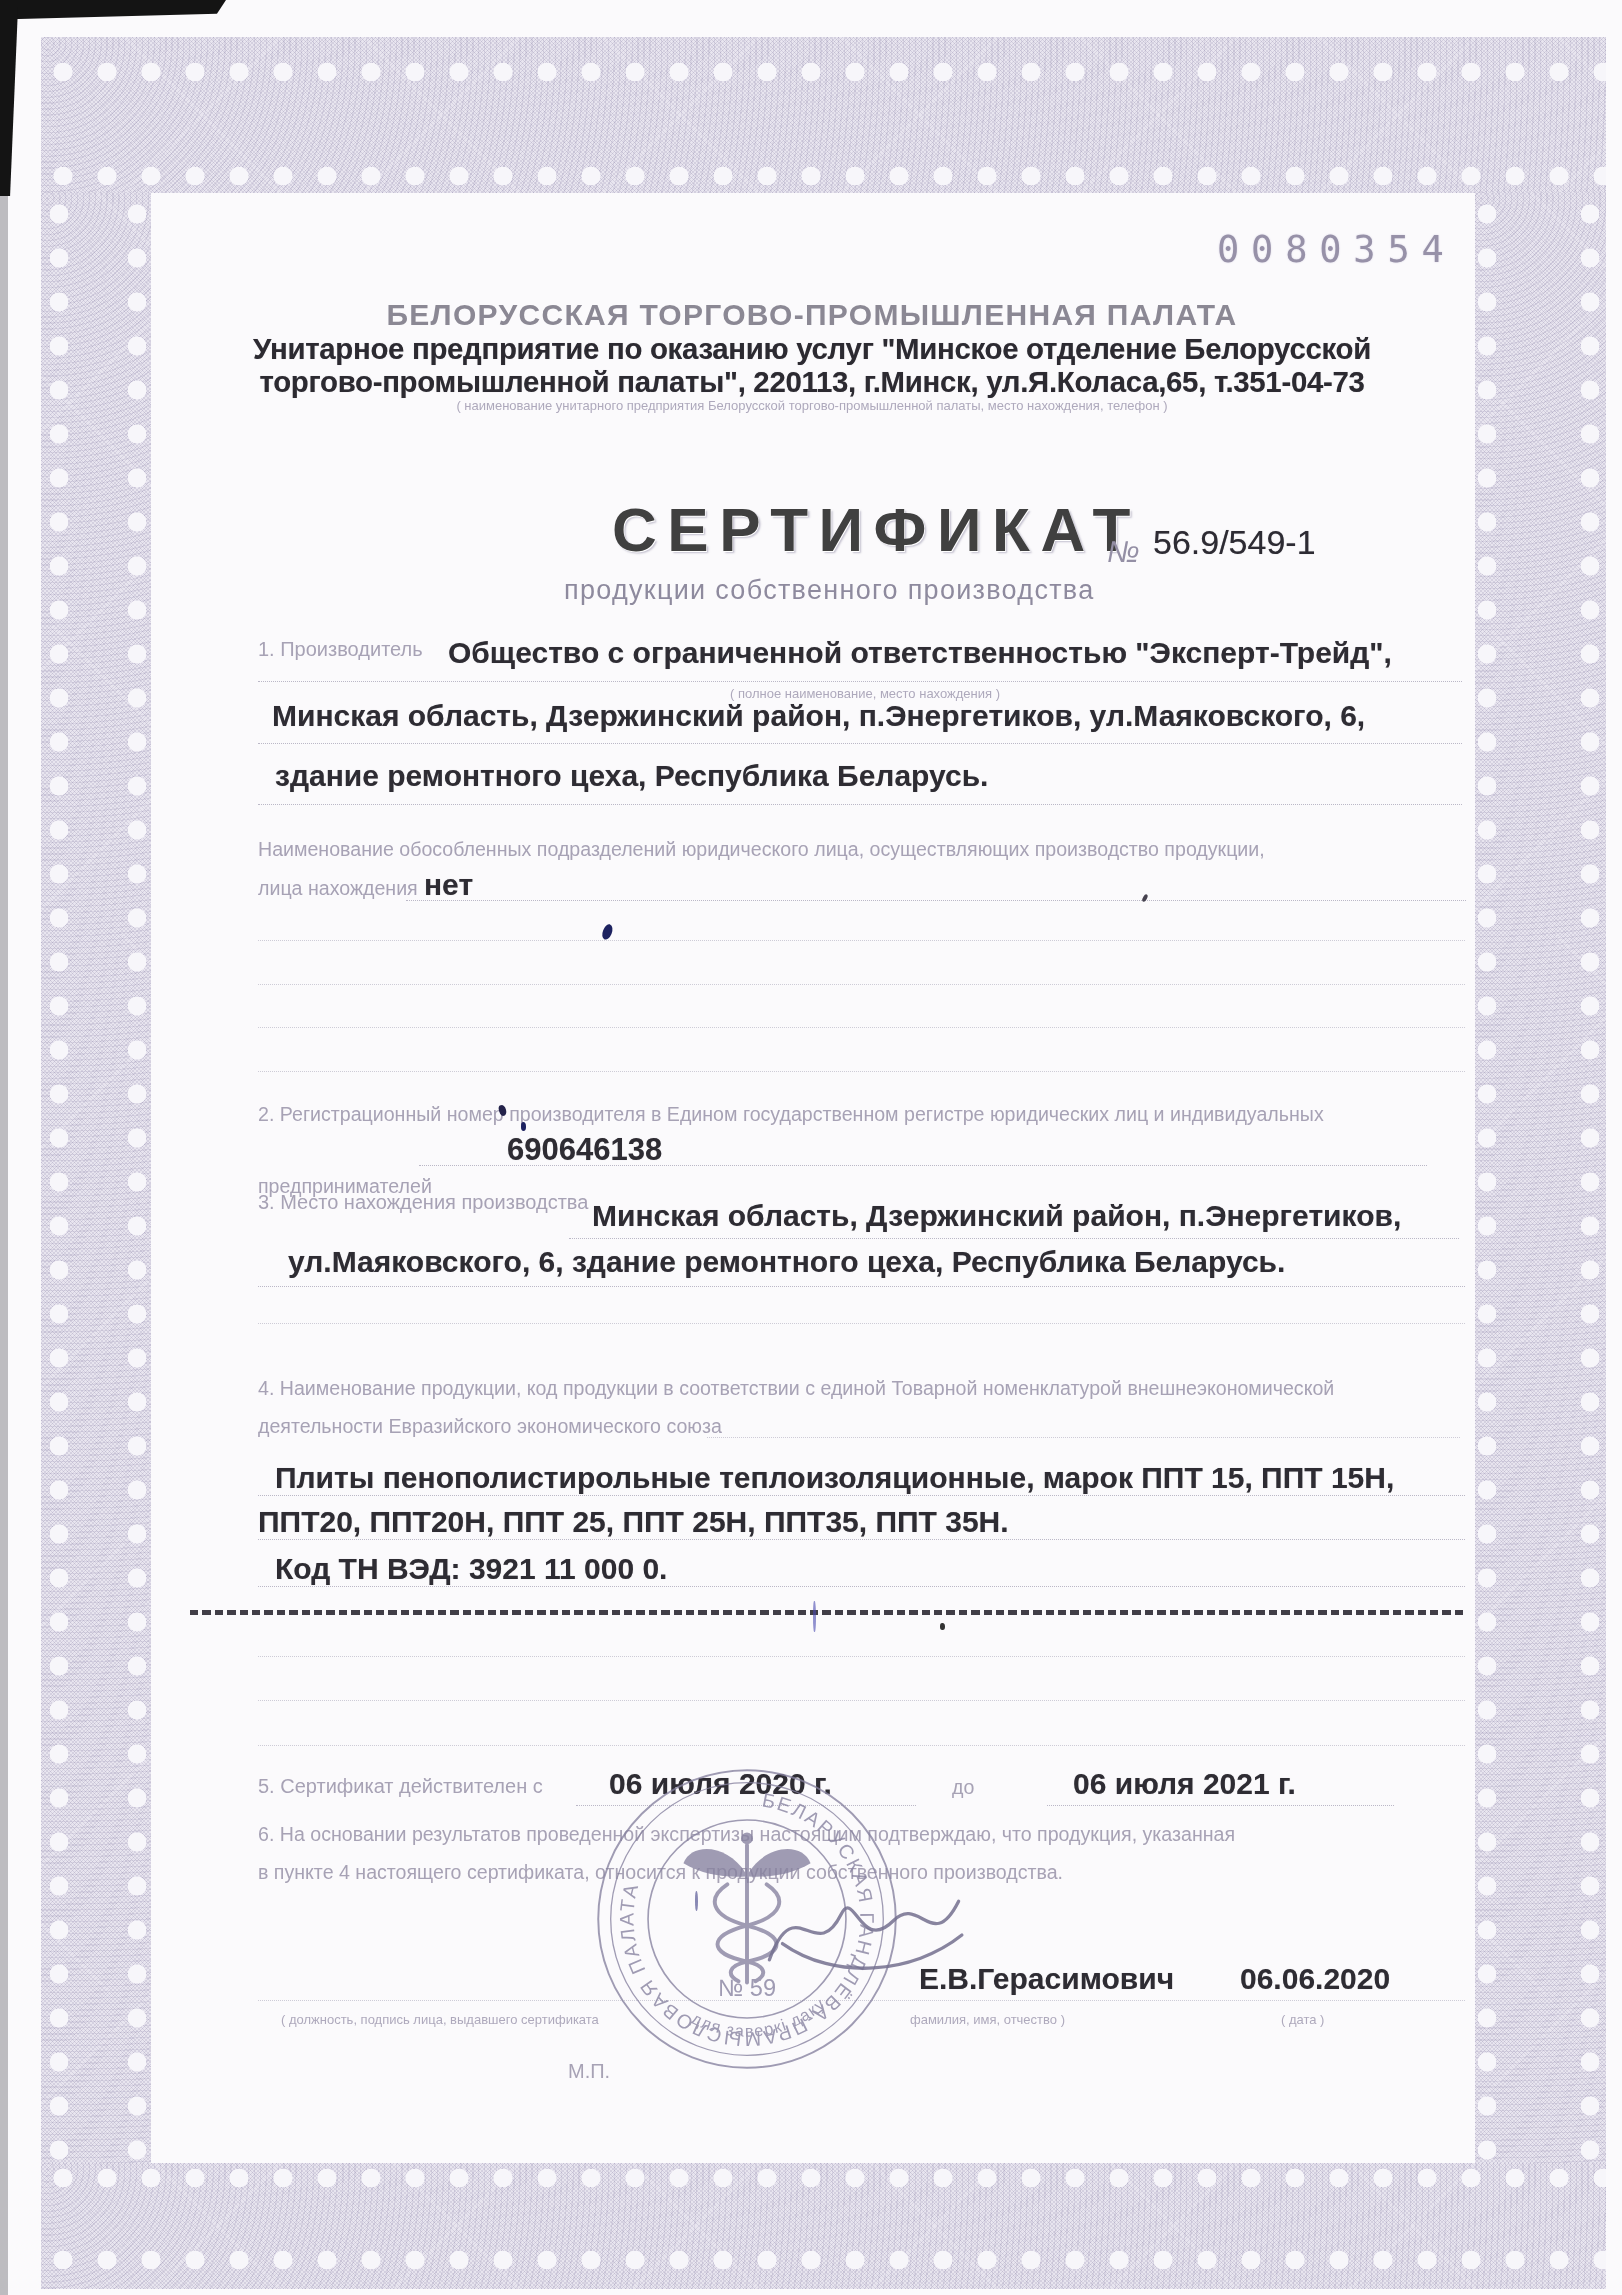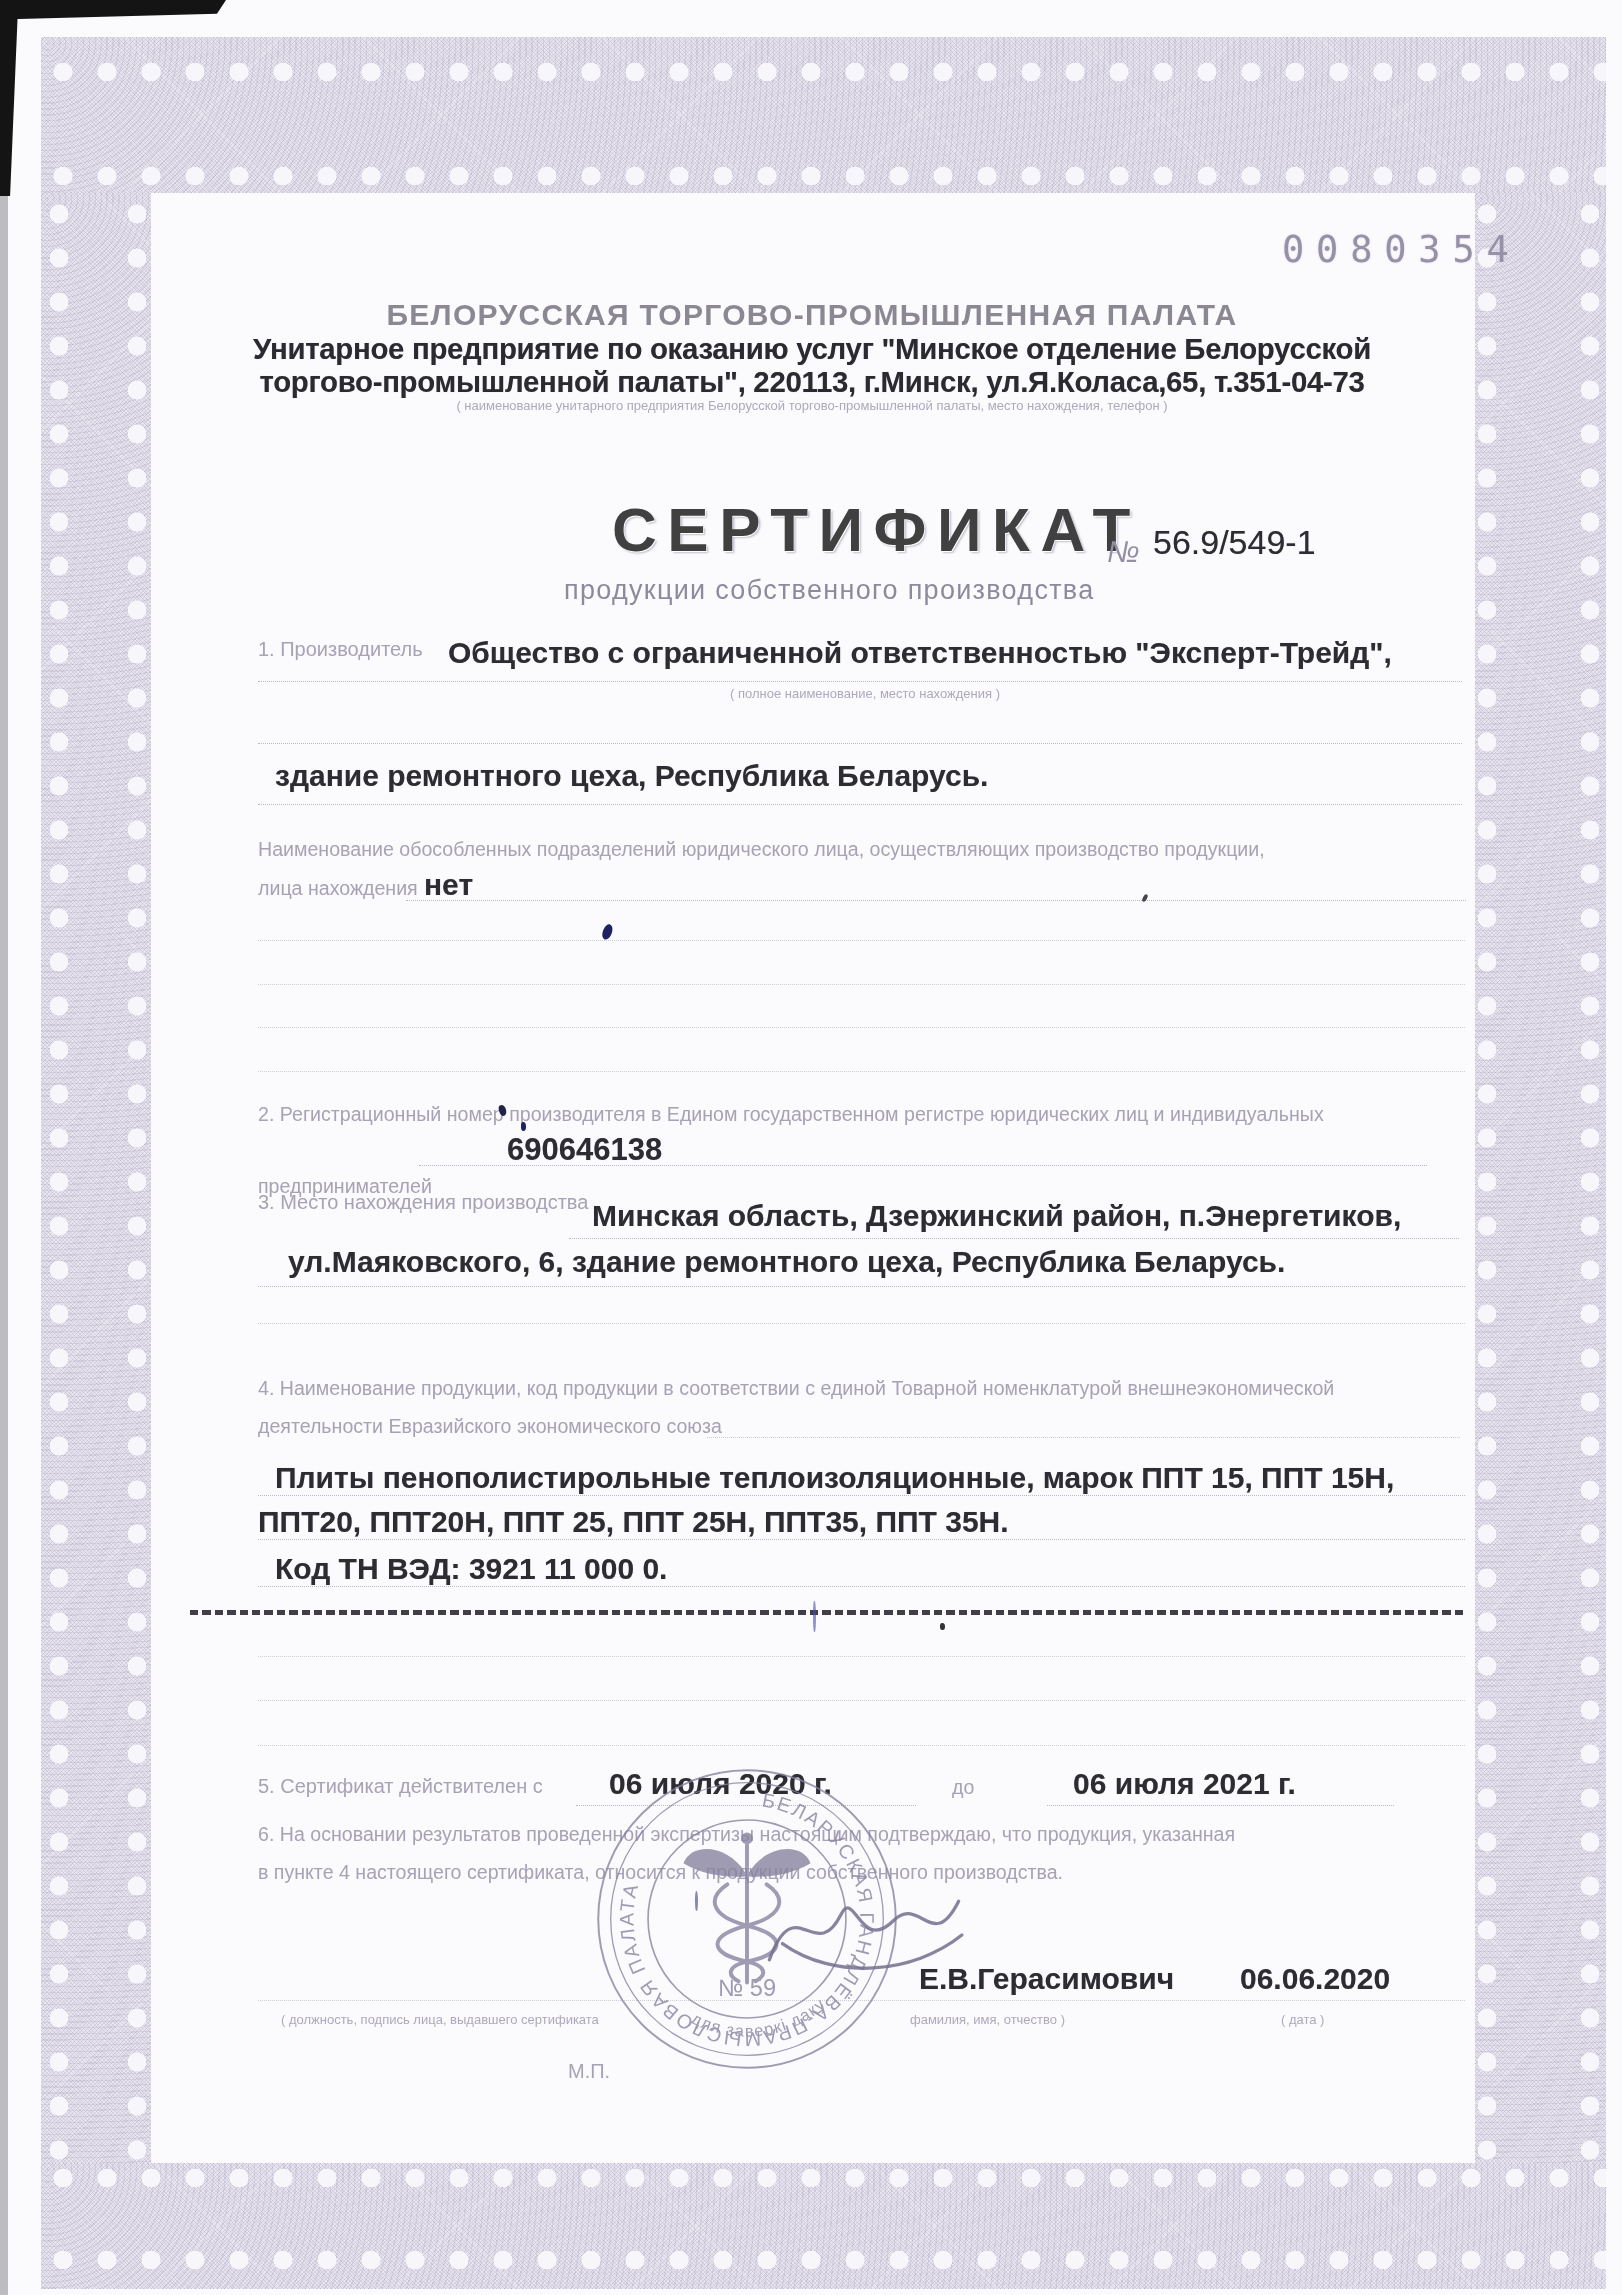--- a/index.html
+++ b/index.html
@@ -60,36 +60,37 @@
   <div class="lace" style="left:1475px;top:192px;width:131px;height:1971px;"></div>
   <div class="scal-h" style="left:41px;top:63px;width:1565px;"></div>
   <div class="scal-h" style="left:41px;top:167px;width:1565px;"></div>
   <div class="scal-h" style="left:41px;top:2169px;width:1565px;"></div>
   <div class="scal-h" style="left:41px;top:2251px;width:1565px;"></div>
   <div class="scal-v" style="left:50px;top:192px;height:1971px;"></div>
   <div class="scal-v" style="left:128px;top:192px;height:1971px;"></div>
   <div class="scal-v" style="left:1478px;top:192px;height:1971px;"></div>
   <div class="scal-v" style="left:1581px;top:192px;height:1971px;"></div>
 
-  <div class="txt serial" style="left:1282px;top:229px;">0080354</div>
+  <div class="txt serial" style="left:1217px;top:229px;">0080354</div>
 
   <div class="txt org-title center" style="left:151px;top:298px;width:1322px;">БЕЛОРУССКАЯ ТОРГОВО-ПРОМЫШЛЕННАЯ ПАЛАТА</div>
   <div class="txt org-line center" style="left:151px;top:332px;width:1322px;">Унитарное предприятие по оказанию услуг "Минское отделение Белорусской</div>
   <div class="txt org-line center" style="left:151px;top:365px;width:1322px;">торгово-промышленной палаты", 220113, г.Минск, ул.Я.Коласа,65, т.351-04-73</div>
   <div class="txt cap center" style="left:151px;top:399px;width:1322px;">( наименование унитарного предприятия Белорусской торгово-промышленной палаты, место нахождения, телефон )</div>
 
   <div class="txt cert-word" style="left:612px;top:494px;">СЕРТИФИКАТ</div>
   <div class="txt cert-num-label" style="left:1107px;top:535px;">№</div>
   <div class="txt cert-num" style="left:1153px;top:523px;">56.9/549-1</div>
   <div class="txt cert-sub" style="left:564px;top:575px;">продукции собственного производства</div>
 
   <div class="txt faint label-m" style="left:258px;top:638px;">1. Производитель</div>
   <div class="txt fill value" style="left:448px;top:636px;">Общество с ограниченной ответственностью "Эксперт-Трейд",</div>
   <div class="rule" style="left:258px;top:681px;width:1204px;"></div>
   <div class="txt cap" style="left:730px;top:687px;">( полное наименование, место нахождения )</div>
+  <div class="txt fill value" style="left:272px;top:699px;">Минская область, Дзержинский район, п.Энергетиков, ул.Маяковского, 6,</div>
   <div class="rule" style="left:258px;top:743px;width:1204px;"></div>
   <div class="txt fill value" style="left:275px;top:759px;">здание ремонтного цеха, Республика Беларусь.</div>
   <div class="rule" style="left:258px;top:804px;width:1204px;"></div>
 
   <div class="txt faint label-s" style="left:258px;top:838px;">Наименование обособленных  подразделений  юридического лица,  осуществляющих  производство продукции,</div>
   <div class="txt faint label-s" style="left:258px;top:877px;">лица нахождения</div>
   <div class="txt fill value" style="left:424px;top:868px;">нет</div>
   <div class="rule" style="left:406px;top:900px;width:1060px;"></div>
   <div class="rule light" style="left:258px;top:940px;width:1207px;"></div>
   <div class="rule light" style="left:258px;top:984px;width:1207px;"></div>

